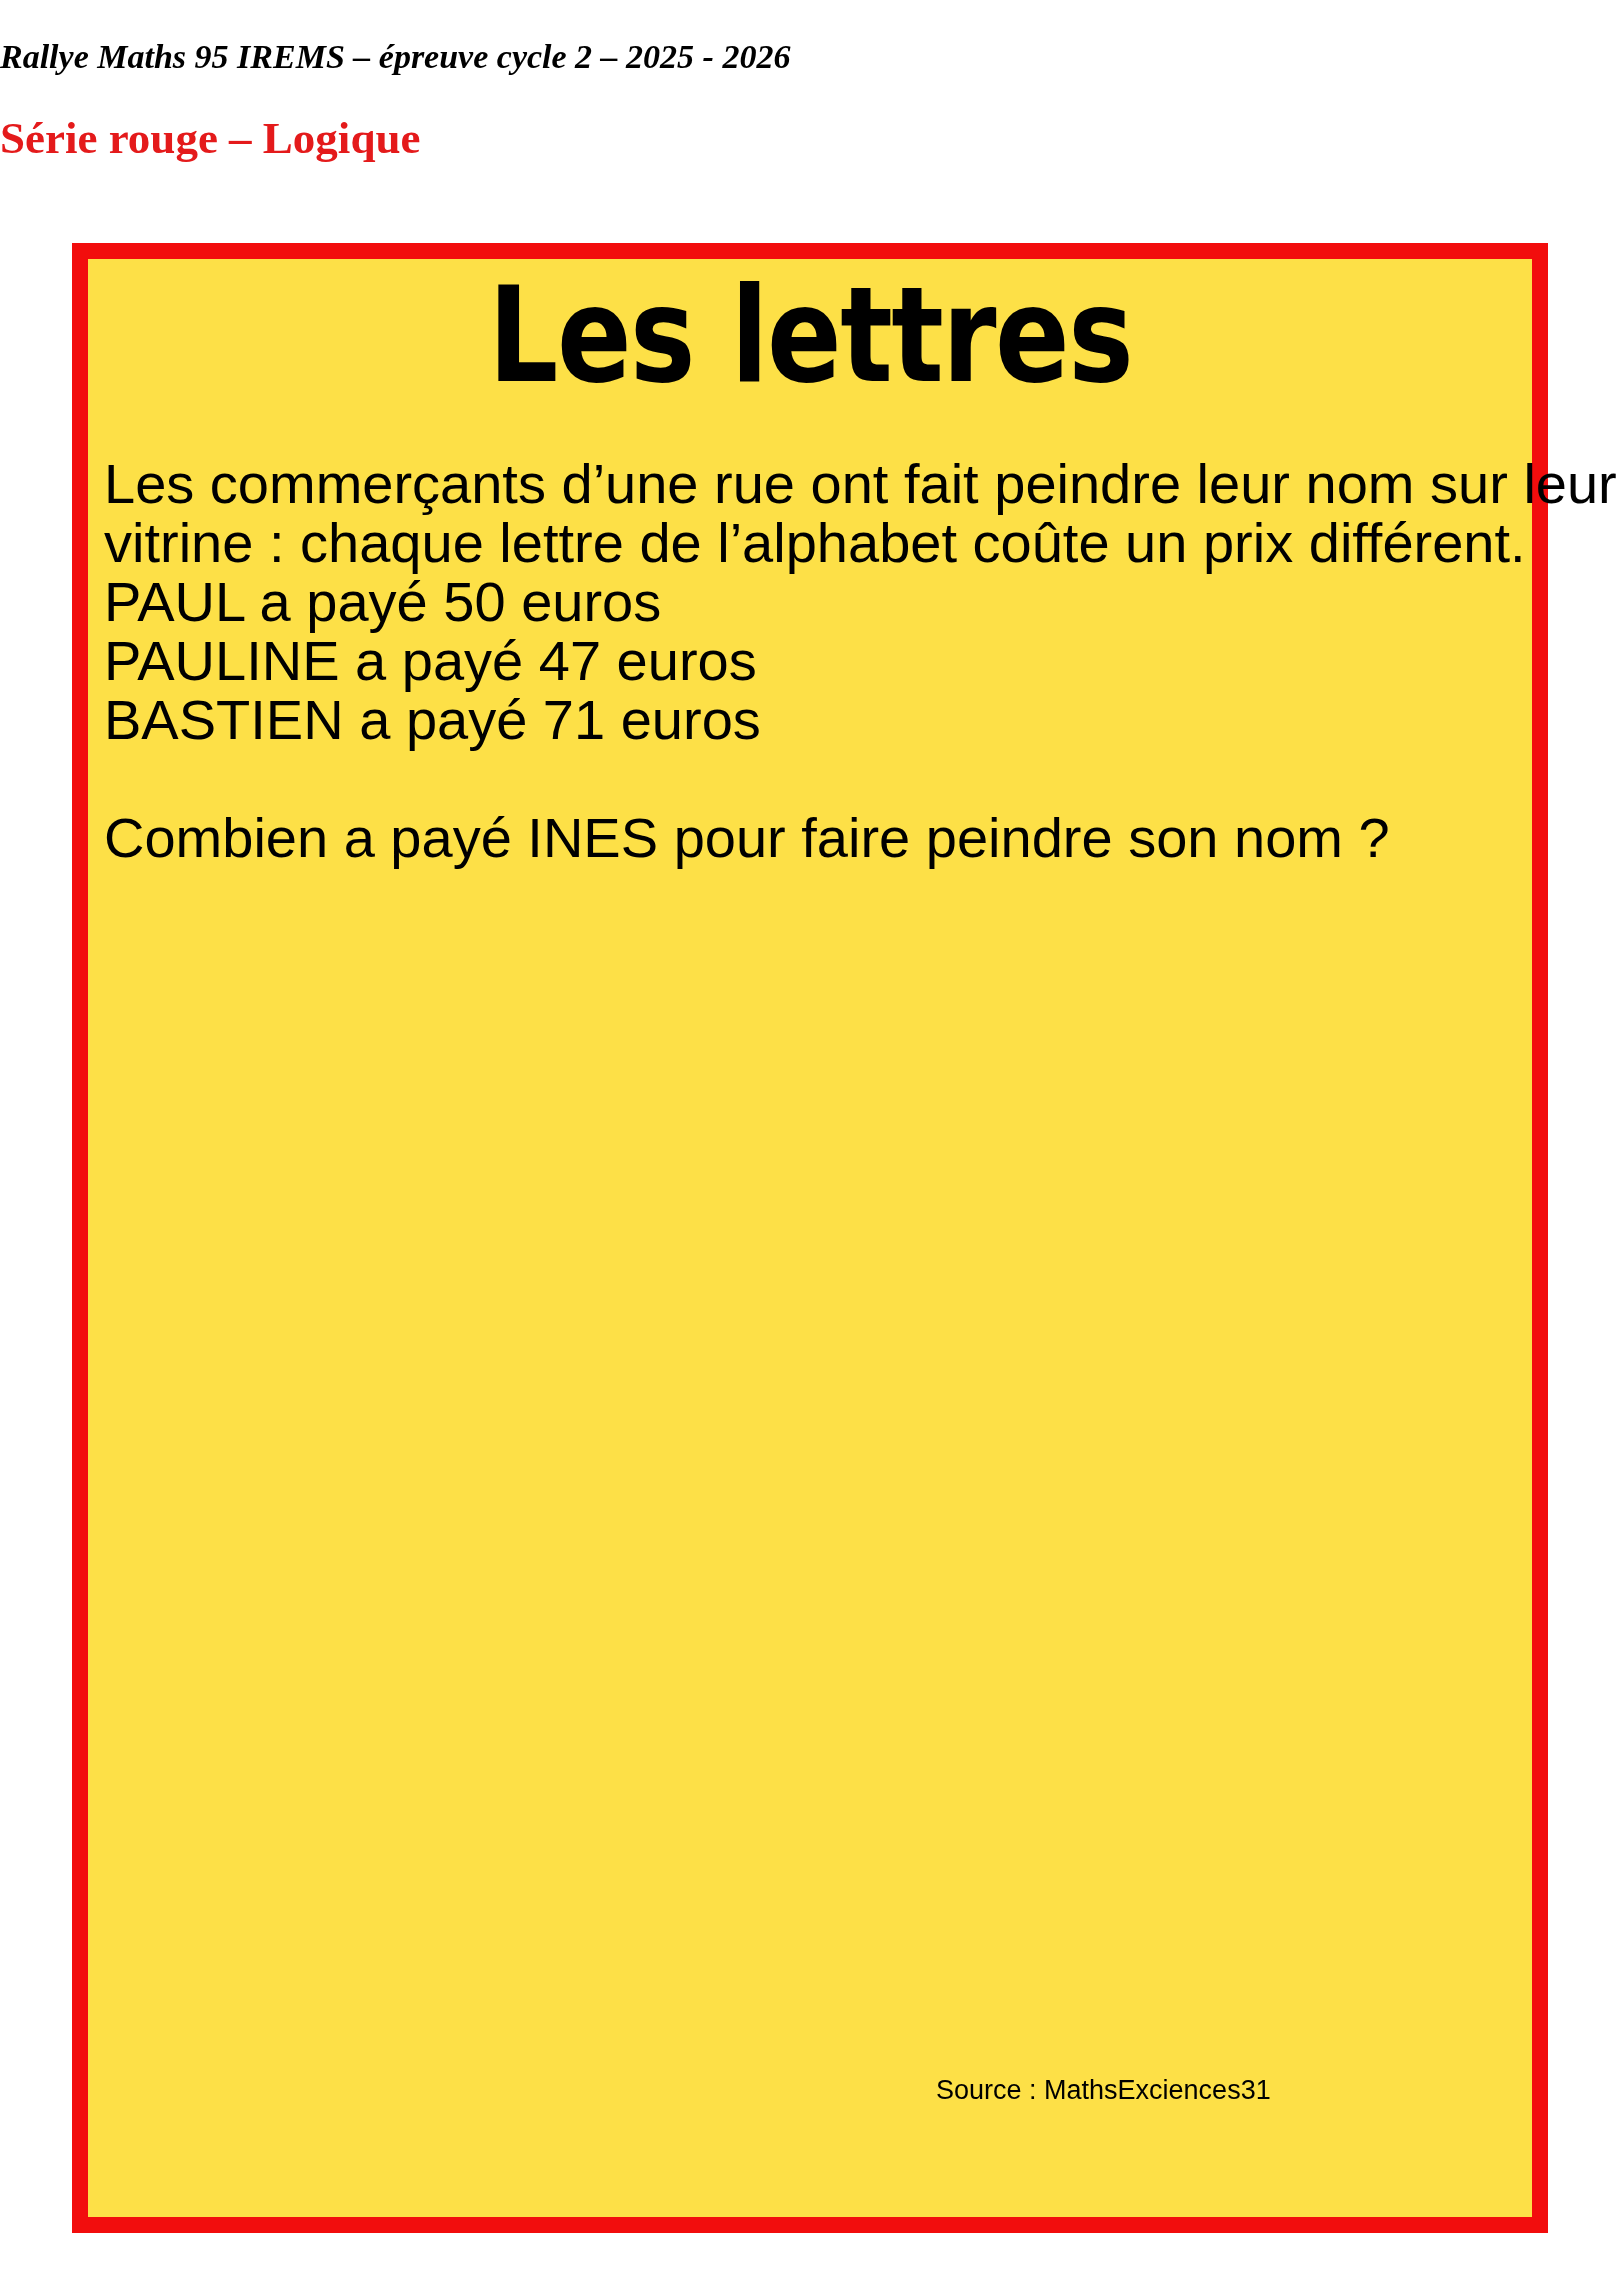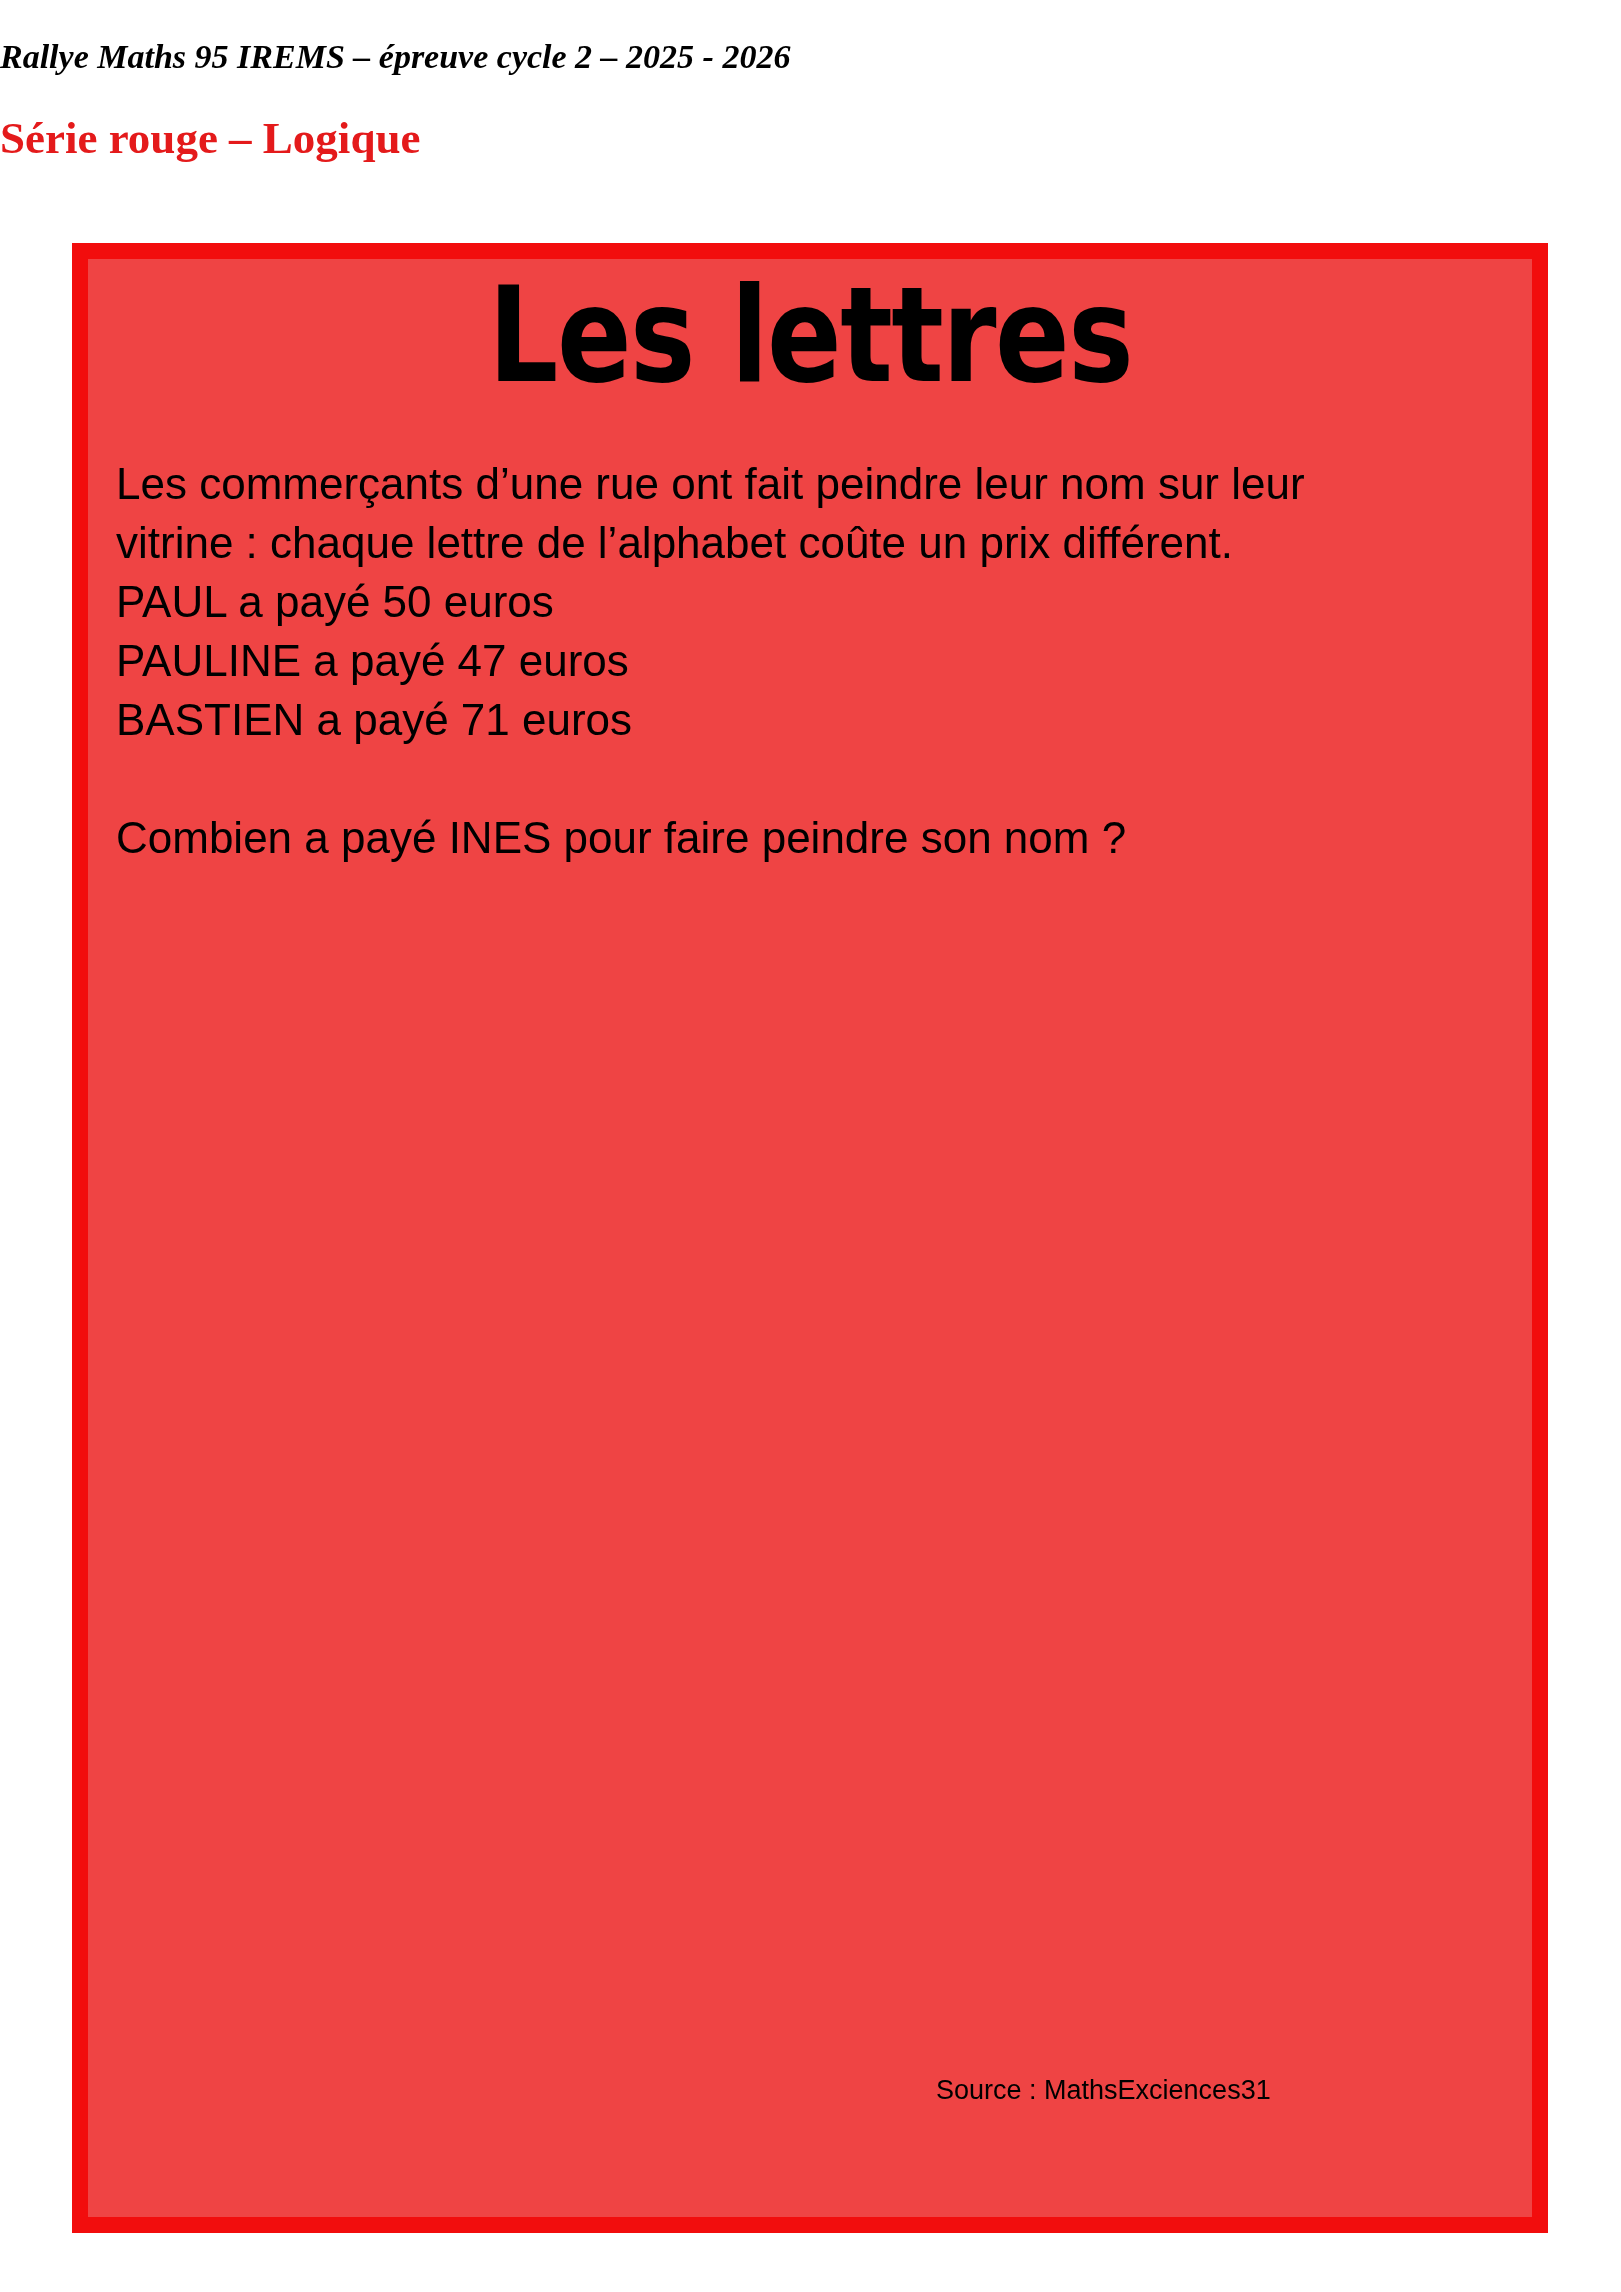--- a/index.html
+++ b/index.html
@@ -43,21 +43,21 @@
     line-height: 68px;
     color: var(--red-title);
   }
   .problem-box {
     position: absolute;
     left: 72px;
     top: 243px;
     width: 1476px;
     height: 1990px;
     border: 16px solid var(--red-border);
-    background: #ef4444;
+    background: #fde047;
   }
   .box-title {
     position: absolute;
     top: 10.7px;
     left: 0;
     width: 100%;
     text-align: center;
     white-space: nowrap;
   }
   .box-title-inner {
@@ -66,24 +66,24 @@
     font-weight: bold;
     font-size: 131px;
     line-height: 131px;
     letter-spacing: -1.8px;
     transform: scaleX(0.84);
     transform-origin: center;
     color: var(--text-black);
   }
   .problem-text {
     position: absolute;
-    left: 28px;
+    left: 16px;
     top: 195px;
     width: 1397px;
-    font-size: 44px;
+    font-size: 56px;
     line-height: 59px;
     color: var(--text-black);
   }
   .statement-line, .question-line {
     white-space: nowrap;
   }
   .blank-line {
     height: 59px;
   }
   .source-line {

